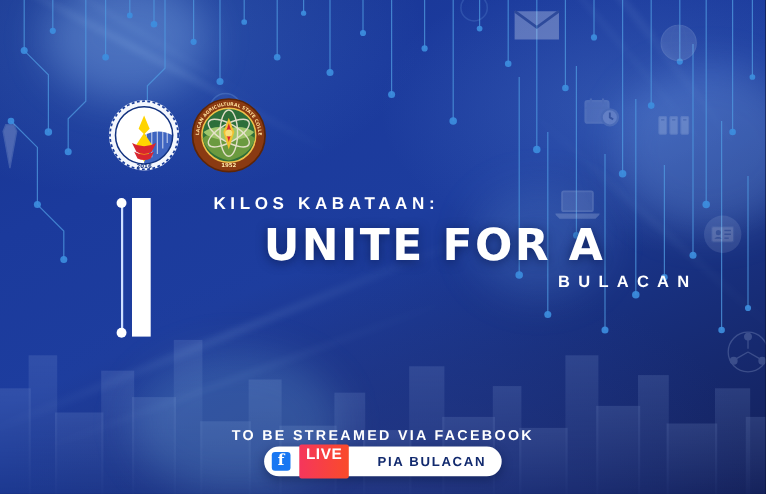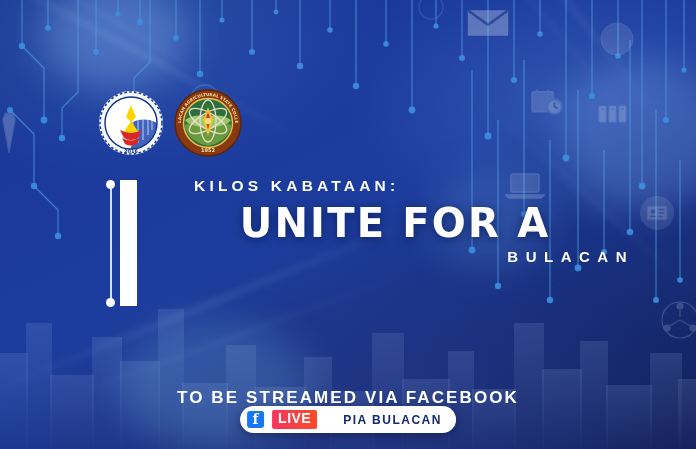--- a/index.html
+++ b/index.html
@@ -56,30 +56,30 @@
   .sub-bulacan{ color:#ffffff; font-size:15px; font-weight:bold; letter-spacing:7.5px; text-align:right; width:478px; margin-left:52px; margin-top:5px; }
 
   
   .dateline{ position:absolute; left:0; right:0; top:338px; text-align:center; z-index:7;
     color:#ffffff; font-size:16.5px; font-weight:bold; letter-spacing:3.6px;
     text-shadow:0 2px 8px rgba(8,20,70,.8); }
   .dateline .sep{ font-weight:normal; padding:0 4px; }
 
   
   .stream-label{ position:absolute; left:0; right:0; top:388px; text-align:center; z-index:7;
-    color:#ffffff; font-size:17px; font-weight:bold; letter-spacing:2.1px; }
+    color:#ffffff; font-size:13px; font-weight:bold; letter-spacing:2.1px; }
 
   .pill{ position:absolute; left:50%; transform:translateX(-50%); top:406px; z-index:8;
     display:flex; align-items:center; gap:0;
     background:#ffffff; border-radius:16px; height:27px; padding:0 8px 0 7px;
     box-shadow:0 3px 10px rgba(5,15,55,.45); }
   .fb-f{ width:17px; height:17px; background:#1877F2; color:#fff; border-radius:3px;
     font-family:"DejaVu Serif", serif; font-weight:bold; font-size:14px; line-height:16px; text-align:center; }
   .live{ margin-left:8px; background:linear-gradient(90deg,#f5365c,#fa4b2a); color:#fff;
-    font-size:14px; font-weight:bold; letter-spacing:.5px; padding:1px 6px 3px; border-radius:2px; line-height:1.1; }
+    font-size:14px; font-weight:bold; letter-spacing:.5px; padding:1px 6px 14px; border-radius:2px; line-height:1.1; }
   .pia-b{ margin-left:26px; margin-right:6px; color:#122a6e; font-size:12px; font-weight:bold; letter-spacing:1.5px; }
 </style>
 </head>
 <body>
 
 <div class="poster">
 
   <div class="skyline">
     <div class="b" style="left:-6px;  width:34px; height:96px;"></div>
     <div class="b" style="left:26px;  width:26px; height:126px;"></div>

